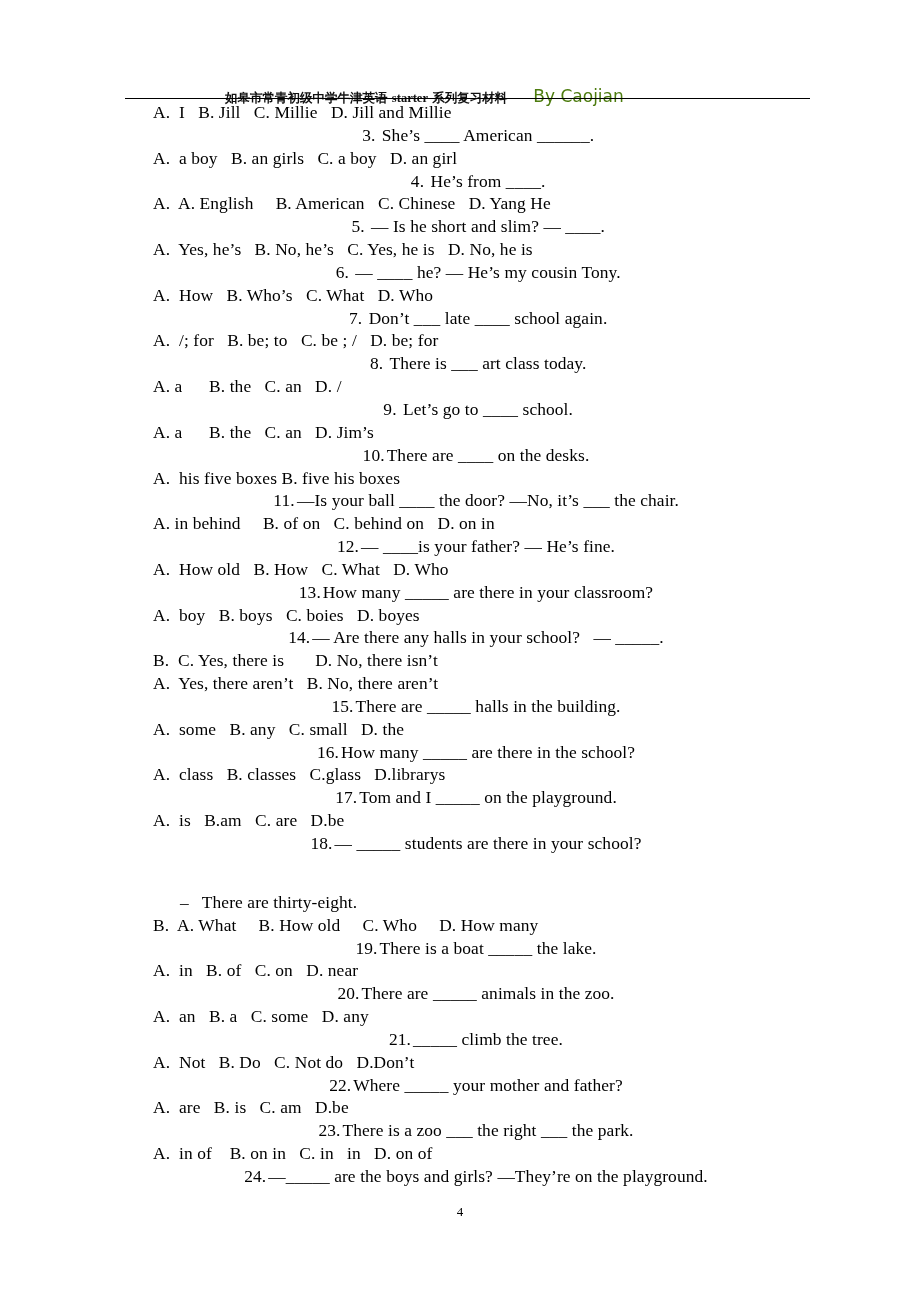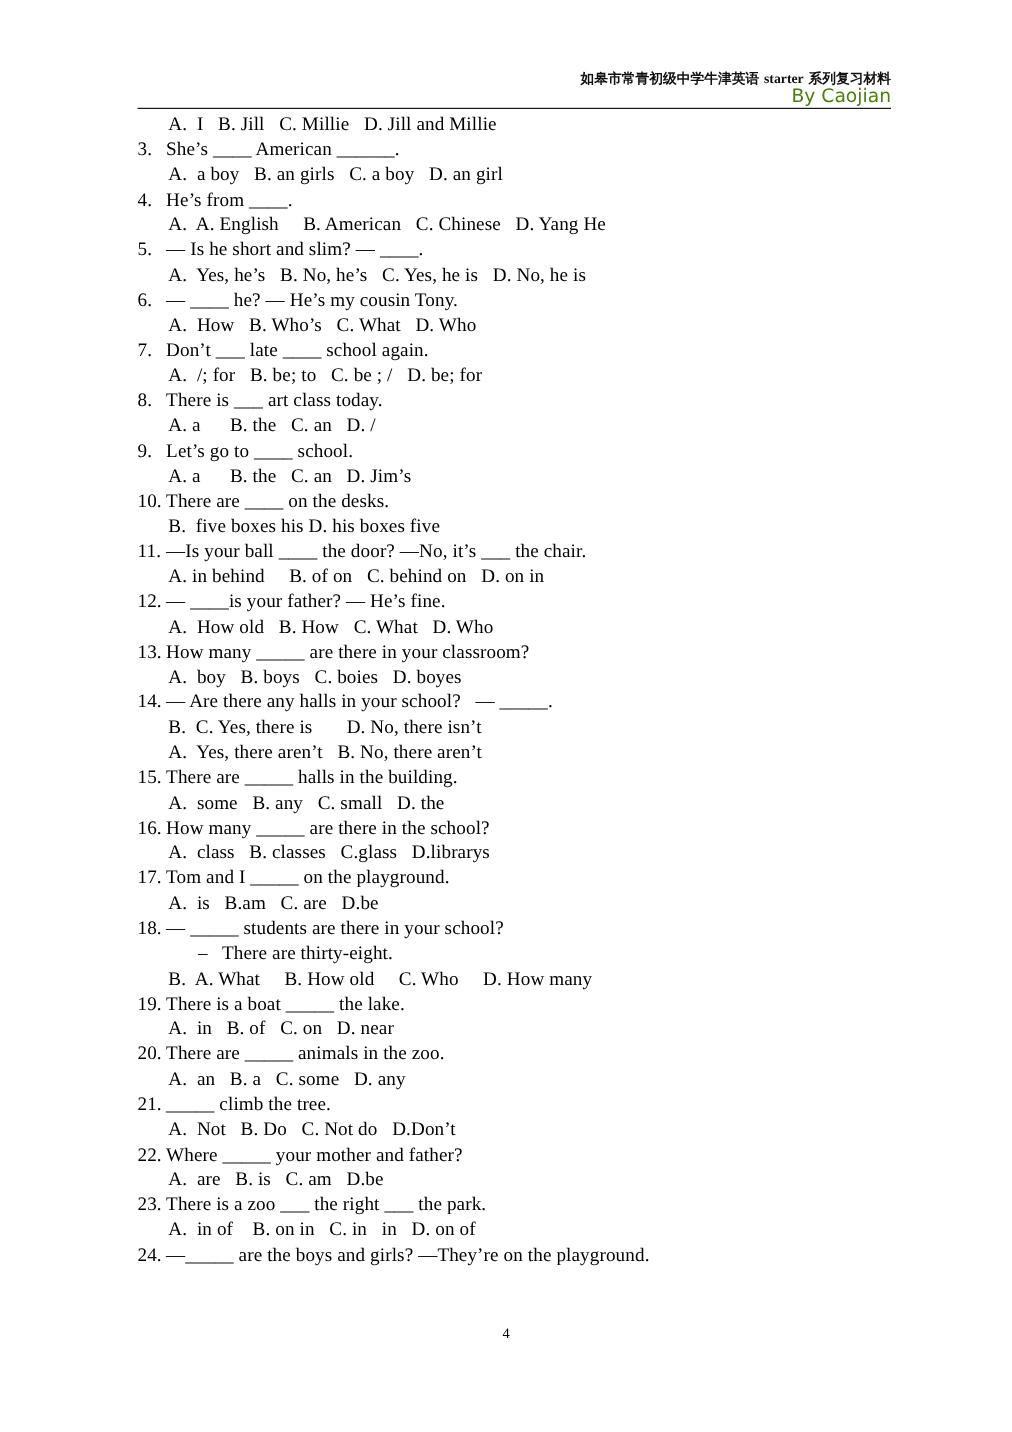--- a/index.html
+++ b/index.html
@@ -21,27 +21,26 @@
     position: absolute;
     left: 0; top: 0;
     width: 920px;
     height: 1302px;
   }
 
   
   .header {
     position: absolute;
     left: 125px;
-    top: 64px;
+    top: 76px;
     width: 685px;
     height: 30px;
     display: flex;
     align-items: flex-end;
     justify-content: flex-start;
-    flex-direction: column;
   }
   .header-title {
     font-family: "DejaVu Sans", "Liberation Sans", sans-serif;
     font-size: 12.5px;
     font-weight: 700;
     letter-spacing: 0px;
     white-space: nowrap;
     margin-left: 100px;
     line-height: 1.1;
     color: #111;
@@ -78,22 +77,22 @@
   }
 
   .line {
     font-size: 17.4px;
     line-height: 22.85px;
     white-space: pre;
     color: #000;
     letter-spacing: 0.1px;
   }
   .line.opt   { padding-left: 28px; }
-  .line.sub   { padding-left: 55px; }
-  .line.q     { padding-left: 0px; }
+  .line.sub   { padding-left: 55px; margin-top: 36px; }
+  .line.q     { padding-left: 0px; text-align: center; }
 
   .num {
     display: inline-block;
     min-width: 26px;
   }
 
   .uline { text-underline-offset: 2px; }
 
   
   .footer {
@@ -128,21 +127,21 @@
       <div class="line opt">A.  Yes, he’s   B. No, he’s   C. Yes, he is   D. No, he is</div>
       <div class="line q"><span class="num">6.</span><span>— ____ he? — He’s <span class="uline">my cousin Tony</span>.</span></div>
       <div class="line opt">A.  How   B. Who’s   C. What   D. Who</div>
       <div class="line q"><span class="num">7.</span><span>Don’t ___ late ____ school again.</span></div>
       <div class="line opt">A.  /; for   B. be; to   C. be ; /   D. be; for</div>
       <div class="line q"><span class="num">8.</span><span>There is ___ art class today.</span></div>
       <div class="line opt">A. a      B. the   C. an   D. /</div>
       <div class="line q"><span class="num">9.</span><span>Let’s go to ____ school.</span></div>
       <div class="line opt">A. a      B. the   C. an   D. Jim’s</div>
       <div class="line q"><span class="num">10.</span><span>There are ____ on the desks.</span></div>
-      <div class="line opt">B.  five boxes his D. his boxes five</div>
+      <div class="line opt">A.  his five boxes B. five his boxes</div>
       <div class="line q"><span class="num">11.</span><span>—Is your ball ____ the door? —No, it’s ___ the chair.</span></div>
       <div class="line opt">A. in behind     B. of on   C. behind on   D. on in</div>
       <div class="line q"><span class="num">12.</span><span>— ____is your father? — He’s fine.</span></div>
       <div class="line opt">A.  How old   B. How   C. What   D. Who</div>
       <div class="line q"><span class="num">13.</span><span>How many _____ are there in your classroom?</span></div>
       <div class="line opt">A.  boy   B. boys   C. boies   D. boyes</div>
       <div class="line q"><span class="num">14.</span><span>— Are there any halls in your school?   — _____.</span></div>
       <div class="line opt">B.  C. Yes, there is       D. No, there isn’t</div>
       <div class="line opt">A.  Yes, there aren’t   B. No, there aren’t</div>
       <div class="line q"><span class="num">15.</span><span>There are _____ halls in the building.</span></div>

